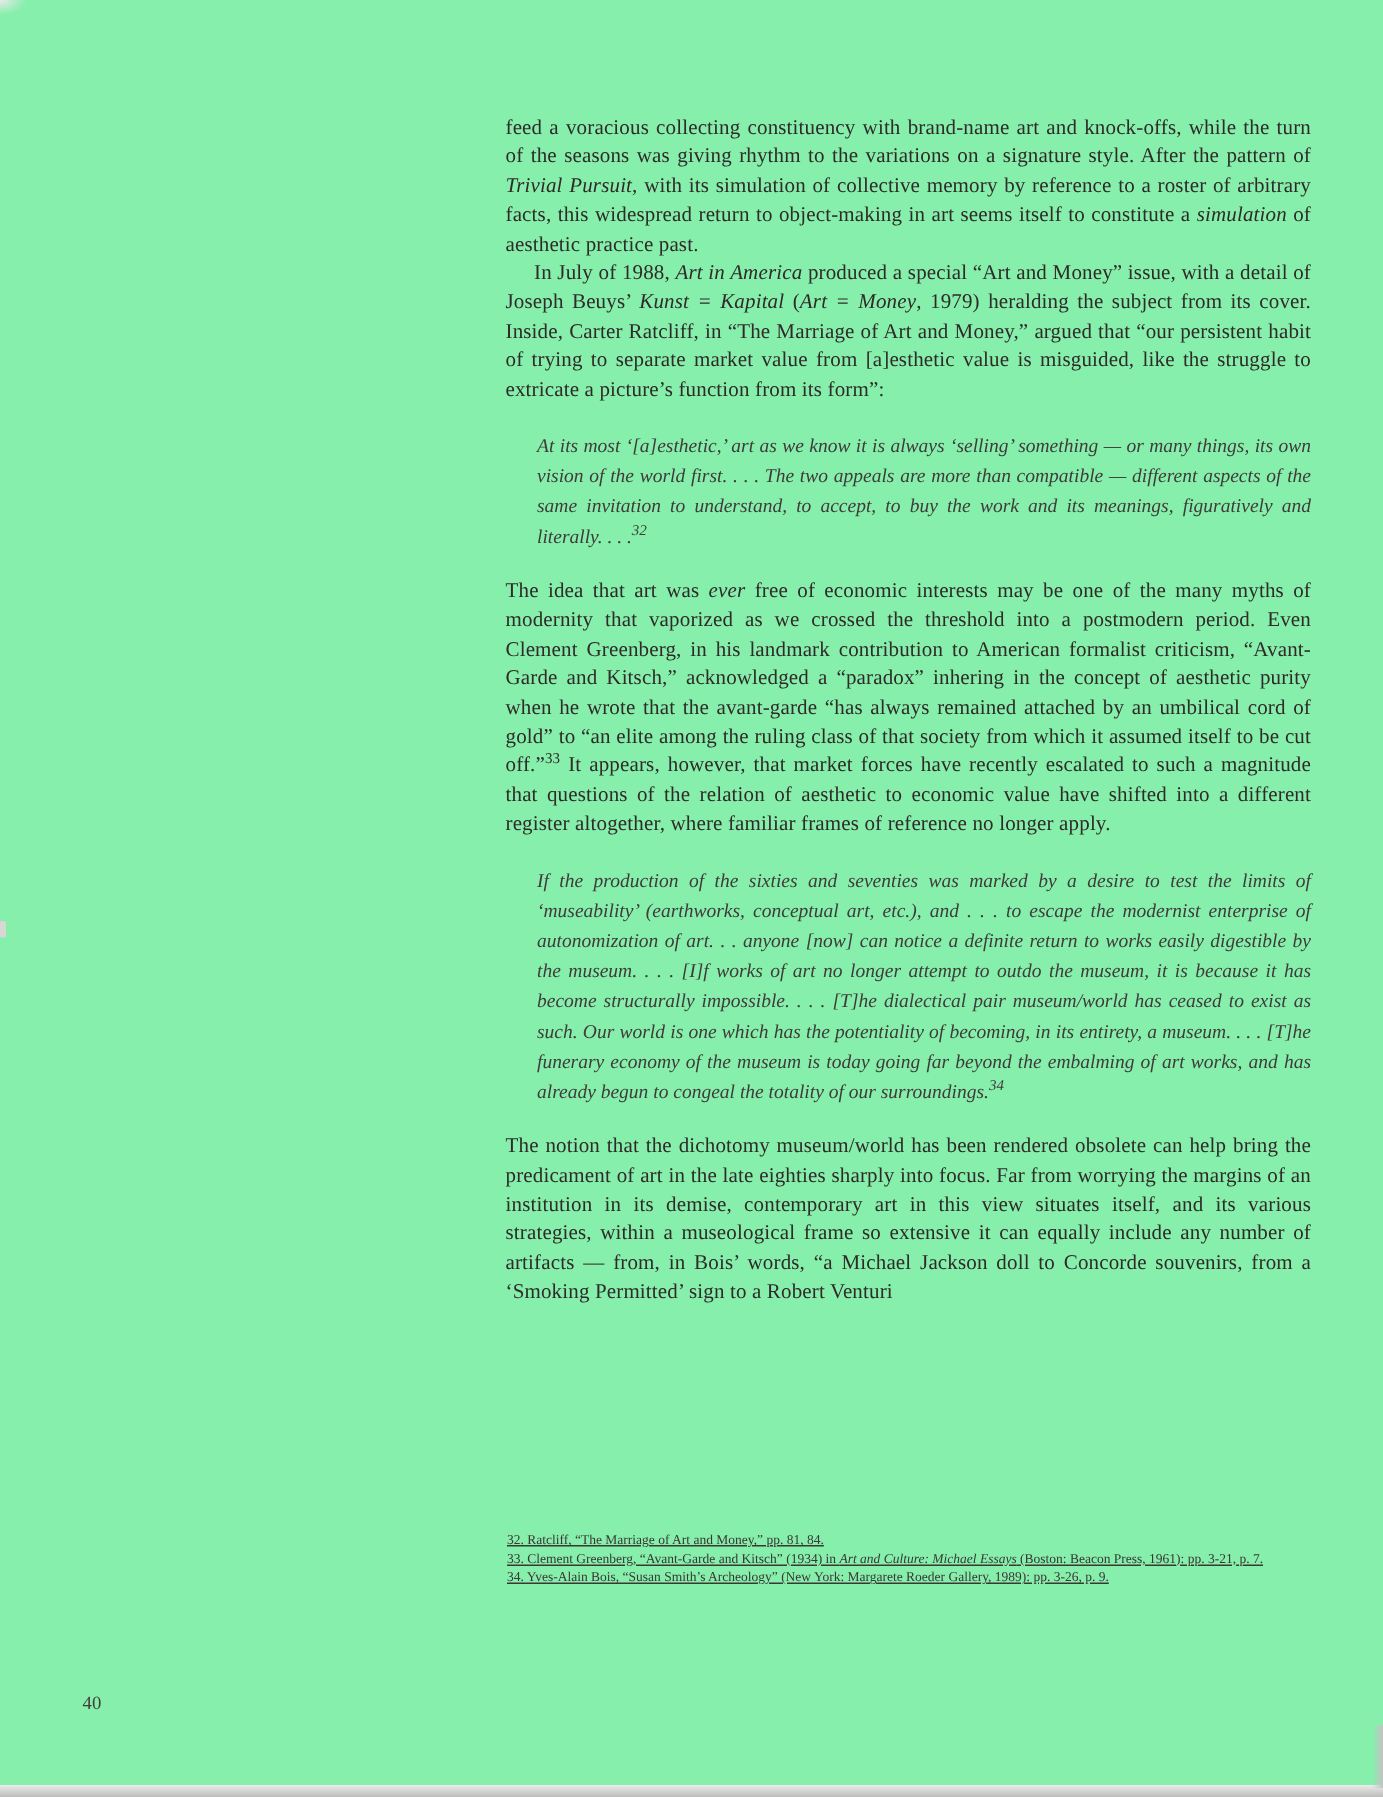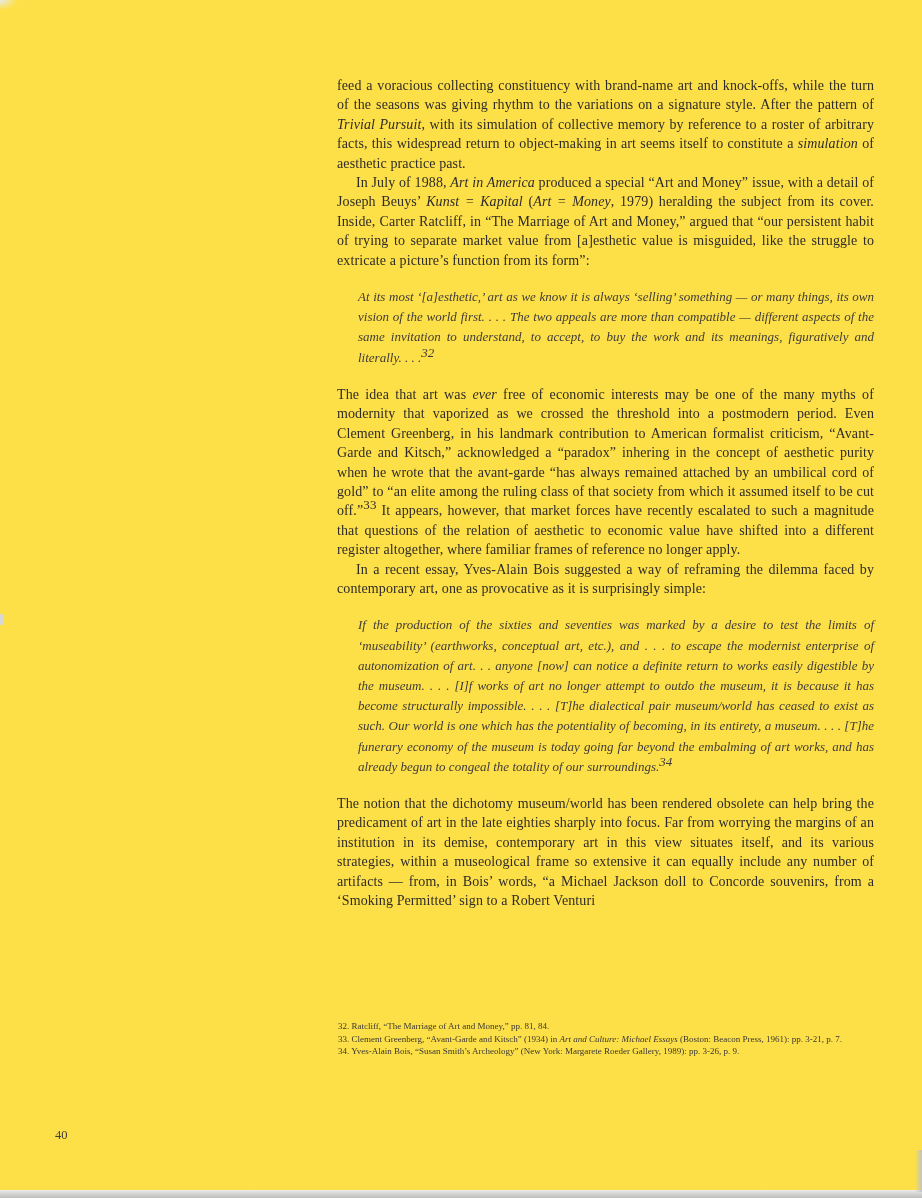--- a/index.html
+++ b/index.html
@@ -10,21 +10,21 @@
   body {
     width: 922px;
     height: 1198px;
     position: relative;
     font-family: "Liberation Serif", serif;
     overflow: hidden;
   }
   .page {
     position: absolute;
     inset: 0;
-    background: #fde047;
+    background: #86efac;
   }
   .text-column {
     position: absolute;
     left: 337px;
     top: 76px;
     width: 537px;
   }
   p { margin: 0; padding: 0; }
   .para {
     font-size: 14px;
@@ -37,34 +37,34 @@
   .quote {
     margin: 17px 0 17px 21px;
     font-size: 13px;
     line-height: 20.2px;
     font-style: italic;
     text-align: justify;
     color: #3f3b39;
   }
   .it { font-style: italic; }
   sup {
-    font-size: 13px;
+    font-size: 10px;
     line-height: 0;
     vertical-align: super;
   }
   .footnotes {
     position: absolute;
     left: 338px;
     top: 1020px;
     width: 548px;
     font-size: 9px;
     line-height: 12.6px;
     color: #3a3734;
   }
-  .footnote { margin: 0; }
+  .footnote { margin: 0; text-decoration: underline; }
   .page-number {
     position: absolute;
     left: 55px;
     top: 1128px;
     font-size: 12.5px;
     color: #403d3a;
   }
   
   .scan-bottom {
     position: absolute;
@@ -102,21 +102,20 @@
 </style>
 </head>
 <body>
 
 <div class="page">
   <main class="text-column">
       <p class="para"><span>feed a voracious collecting constituency with brand-name art and knock-offs, while the turn of the seasons was giving rhythm to the variations on a signature style. After the pattern of </span><span class="it">Trivial Pursuit</span><span>, with its simulation of collective memory by reference to a roster of arbitrary facts, this widespread return to object-making in art seems itself to constitute a </span><span class="it">simulation</span><span> of aesthetic practice past.</span></p>
       <p class="para indent"><span>In July of 1988, </span><span class="it">Art in America</span><span> produced a special “Art and Money” issue, with a detail of Joseph Beuys’ </span><span class="it">Kunst = Kapital</span><span> (</span><span class="it">Art = Money</span><span>, 1979) heralding the subject from its cover. Inside, Carter Ratcliff, in “The Marriage of Art and Money,” argued that “our persistent habit of trying to separate market value from [a]esthetic value is misguided, like the struggle to extricate a picture’s function from its form”:</span></p>
       <p class="quote"><span>At its most ‘[a]esthetic,’ art as we know it is always ‘selling’ something — or many things, its own vision of the world first. . . . The two appeals are more than compatible — different aspects of the same invitation to understand, to accept, to buy the work and its meanings, figuratively and literally. . . .</span><sup>32</sup></p>
       <p class="para"><span>The idea that art was </span><span class="it">ever</span><span> free of economic interests may be one of the many myths of modernity that vaporized as we crossed the threshold into a postmodern period. Even Clement Greenberg, in his landmark contribution to American formalist criticism, “Avant-Garde and Kitsch,” acknowledged a “paradox” inhering in the concept of aesthetic purity when he wrote that the avant-garde “has always remained attached by an umbilical cord of gold” to “an elite among the ruling class of that society from which it assumed itself to be cut off.”</span><sup>33</sup><span> It appears, however, that market forces have recently escalated to such a magnitude that questions of the relation of aesthetic to economic value have shifted into a different register altogether, where familiar frames of reference no longer apply.</span></p>
-      <p class="para indent"><span>In a recent essay, Yves-Alain Bois suggested a way of reframing the dilemma faced by contemporary art, one as provocative as it is surprisingly simple:</span></p>
       <p class="quote"><span>If the production of the sixties and seventies was marked by a desire to test the limits of ‘museability’ (earthworks, conceptual art, etc.), and . . . to escape the modernist enterprise of autonomization of art. . . anyone [now] can notice a definite return to works easily digestible by the museum. . . . [I]f works of art no longer attempt to outdo the museum, it is because it has become structurally impossible. . . . [T]he dialectical pair museum/world has ceased to exist as such. Our world is one which has the potentiality of becoming, in its entirety, a museum. . . . [T]he funerary economy of the museum is today going far beyond the embalming of art works, and has already begun to congeal the totality of our surroundings.</span><sup>34</sup></p>
       <p class="para"><span>The notion that the dichotomy museum/world has been rendered obsolete can help bring the predicament of art in the late eighties sharply into focus. Far from worrying the margins of an institution in its demise, contemporary art in this view situates itself, and its various strategies, within a museological frame so extensive it can equally include any number of artifacts — from, in Bois’ words, “a Michael Jackson doll to Concorde souvenirs, from a ‘Smoking Permitted’ sign to a Robert Venturi</span></p>
     </main>
   <div class="footnotes">
       <p class="footnote"><span>32. Ratcliff, “The Marriage of Art and Money,” pp. 81, 84.</span></p>
       <p class="footnote"><span>33. Clement Greenberg, “Avant-Garde and Kitsch” (1934) in </span><span class="it">Art and Culture: Michael Essays</span><span> (Boston: Beacon Press, 1961): pp. 3-21, p. 7.</span></p>
       <p class="footnote"><span>34. Yves-Alain Bois, “Susan Smith’s Archeology” (New York: Margarete Roeder Gallery, 1989): pp. 3-26, p. 9.</span></p>
     </div>
   <div class="page-number">40</div>
   <div class="scan-bottom"></div>

